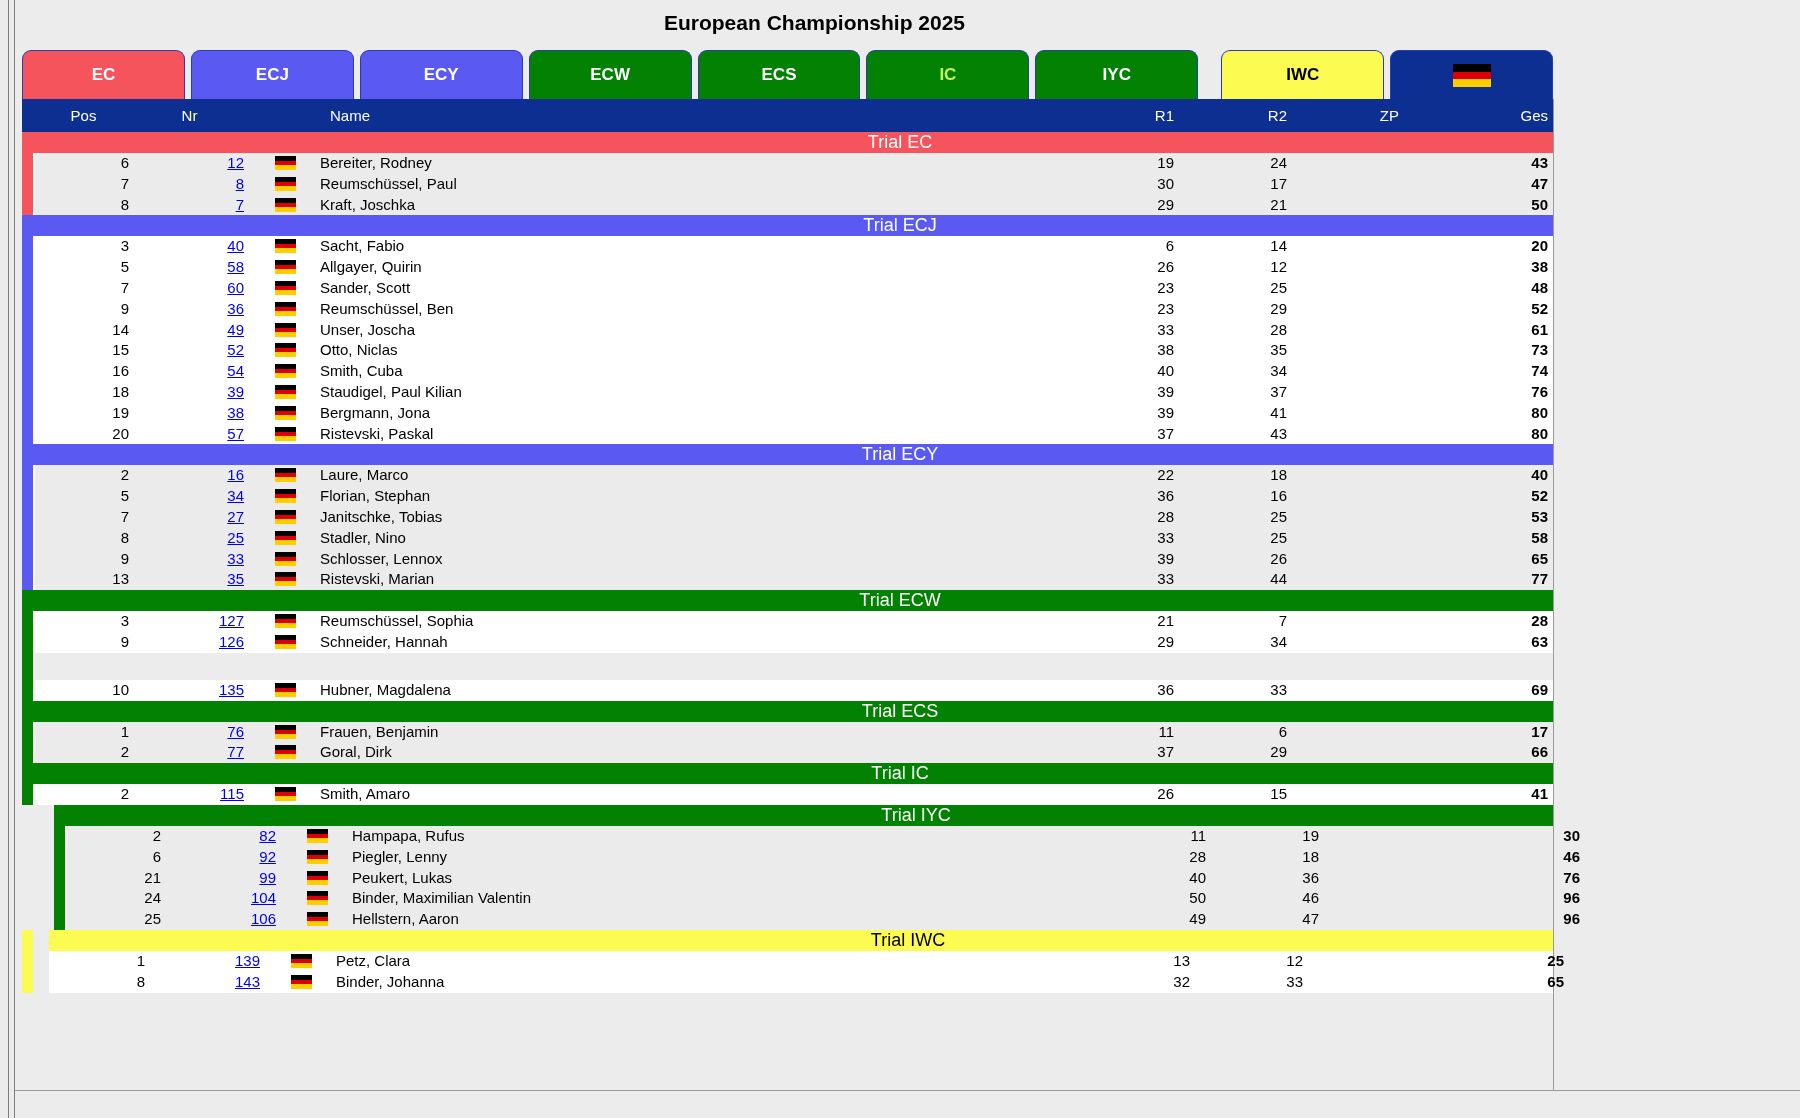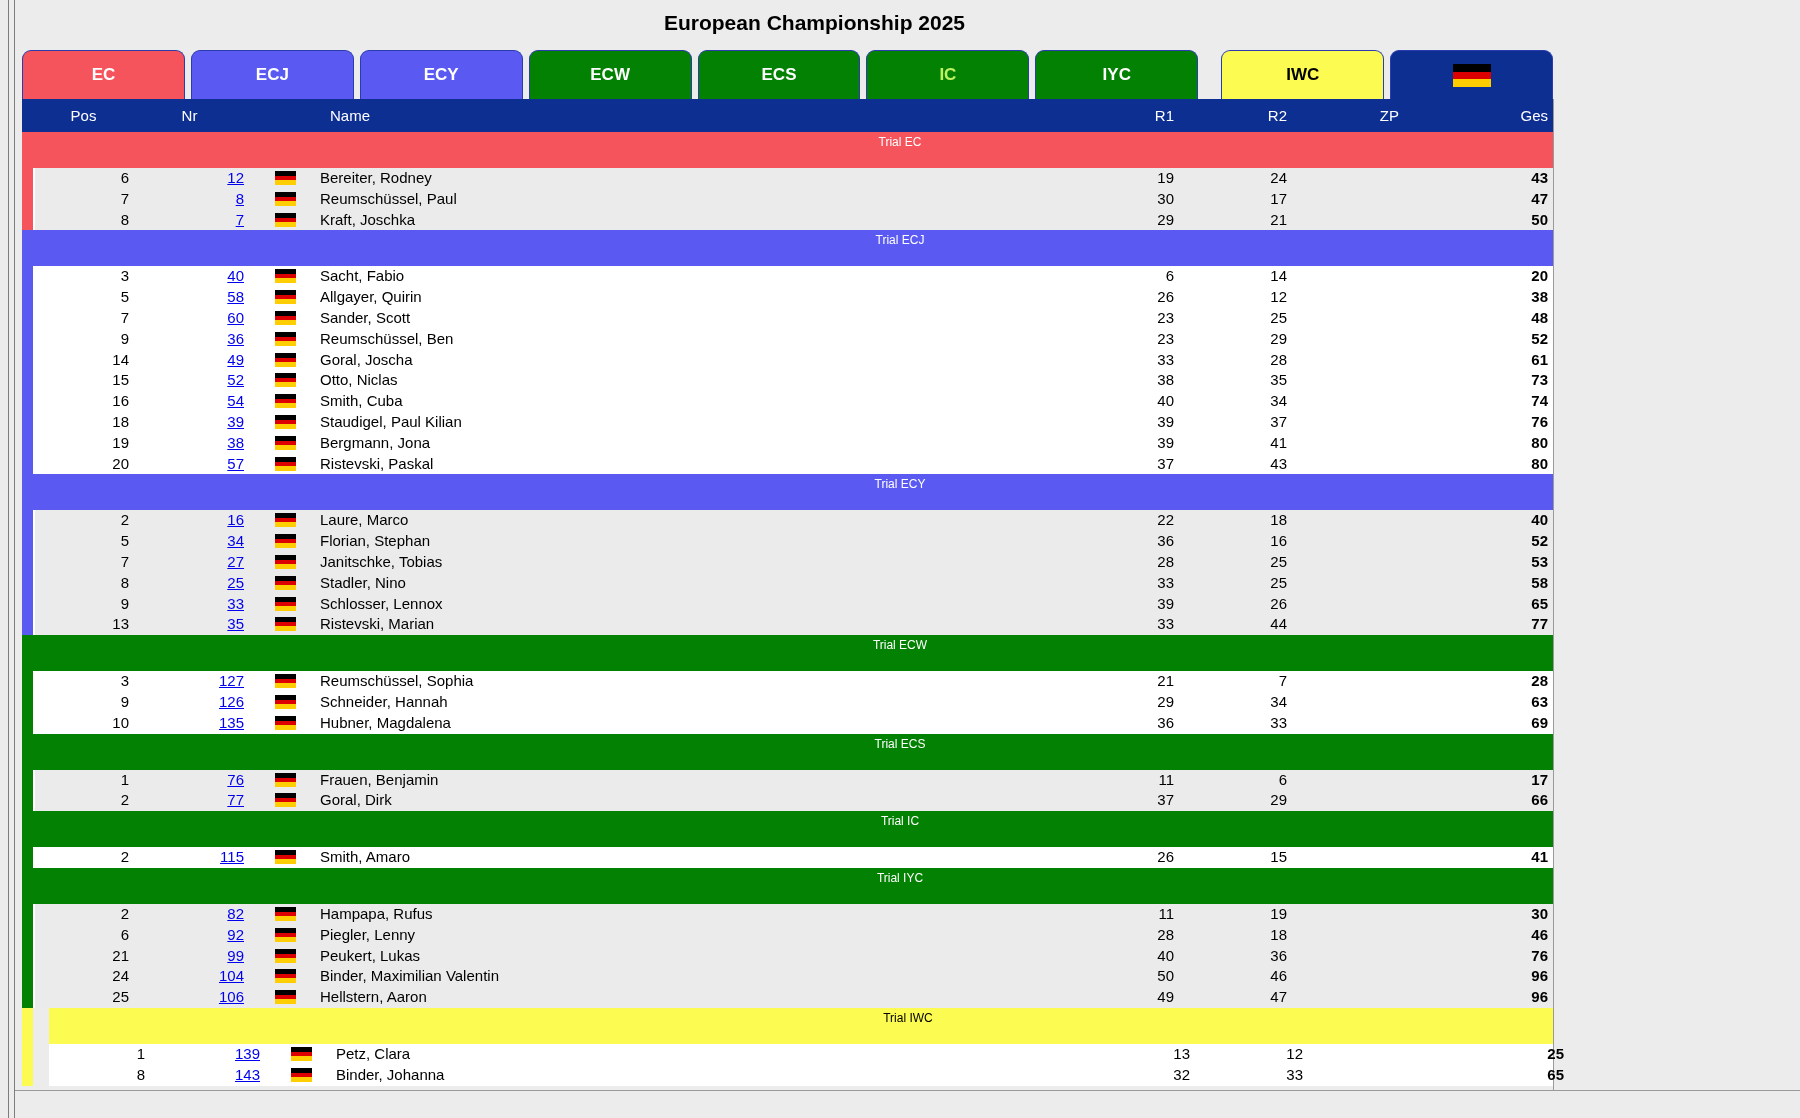--- a/index.html
+++ b/index.html
@@ -32,21 +32,21 @@
   .thead{height:33px;display:grid;
          grid-template-columns:97px 115px 73px 745px 113px 113px 112px 150px;
          padding-left:13px;box-sizing:border-box;
          color:#fff;font-size:15px;align-items:center;}
   .hc-pos,.hc-nr{text-align:center;}
   .hc-name{padding-left:10px;}
   .hc-r1,.hc-r2,.hc-zp{text-align:right;padding-right:4px;}
   .hc-ges{text-align:right;padding-right:5px;}
 
   .section{border-left:11px solid transparent;}
-  .band{height:36px;line-height:21px;font-size:12px;box-sizing:border-box;
+  .band{height:21px;line-height:21px;font-size:18px;box-sizing:border-box;
         width:100%;text-align:center;padding-left:214px;}
   .rows{border-left:2px solid #fff;}
   .row{height:20.8px;line-height:20.8px;font-size:15px;display:grid;
        grid-template-columns:97px 115px 73px 745px 113px 113px 112px 150px;}
   .c-pos{text-align:right;padding-right:3px;}
   .c-nr{text-align:right;padding-right:3px;}
   .c-nr a{color:#0000EE;text-decoration:underline;}
   .c-flag{padding-left:28px;}
   .flag{display:inline-block;width:21px;height:14px;vertical-align:middle;margin-top:-2px;}
   .c-name{padding-left:0;text-align:left;}
@@ -181,21 +181,21 @@
               <div class="c-name">Reumschüssel, Ben</div>
               <div class="c-r1">23</div>
               <div class="c-r2">29</div>
               <div class="c-zp"></div>
               <div class="c-ges">52</div>
             </div>
             <div class="row" style="background: rgb(255, 255, 255);">
               <div class="c-pos">14</div>
               <div class="c-nr"><a href="#">49</a></div>
               <div class="c-flag"><span class="flag" style="background: linear-gradient(rgb(0, 0, 0) 0px, rgb(0, 0, 0) 33.4%, rgb(221, 0, 0) 33.4%, rgb(221, 0, 0) 66.7%, rgb(255, 206, 0) 66.7%, rgb(255, 206, 0) 100%);"></span></div>
-              <div class="c-name">Goral, Joscha</div>
+              <div class="c-name">Unser, Joscha</div>
               <div class="c-r1">33</div>
               <div class="c-r2">28</div>
               <div class="c-zp"></div>
               <div class="c-ges">61</div>
             </div>
             <div class="row" style="background: rgb(255, 255, 255);">
               <div class="c-pos">15</div>
               <div class="c-nr"><a href="#">52</a></div>
               <div class="c-flag"><span class="flag" style="background: linear-gradient(rgb(0, 0, 0) 0px, rgb(0, 0, 0) 33.4%, rgb(221, 0, 0) 33.4%, rgb(221, 0, 0) 66.7%, rgb(255, 206, 0) 66.7%, rgb(255, 206, 0) 100%);"></span></div>
               <div class="c-name">Otto, Niclas</div>
@@ -327,21 +327,21 @@
             <div class="row" style="background: rgb(255, 255, 255);">
               <div class="c-pos">9</div>
               <div class="c-nr"><a href="#">126</a></div>
               <div class="c-flag"><span class="flag" style="background: linear-gradient(rgb(0, 0, 0) 0px, rgb(0, 0, 0) 33.4%, rgb(221, 0, 0) 33.4%, rgb(221, 0, 0) 66.7%, rgb(255, 206, 0) 66.7%, rgb(255, 206, 0) 100%);"></span></div>
               <div class="c-name">Schneider, Hannah</div>
               <div class="c-r1">29</div>
               <div class="c-r2">34</div>
               <div class="c-zp"></div>
               <div class="c-ges">63</div>
             </div>
-            <div class="row" style="background: rgb(255, 255, 255);">
+            <div class="row" style="background: rgb(255, 255, 255); margin-top: 27px;">
               <div class="c-pos">10</div>
               <div class="c-nr"><a href="#">135</a></div>
               <div class="c-flag"><span class="flag" style="background: linear-gradient(rgb(0, 0, 0) 0px, rgb(0, 0, 0) 33.4%, rgb(221, 0, 0) 33.4%, rgb(221, 0, 0) 66.7%, rgb(255, 206, 0) 66.7%, rgb(255, 206, 0) 100%);"></span></div>
               <div class="c-name">Hubner, Magdalena</div>
               <div class="c-r1">36</div>
               <div class="c-r2">33</div>
               <div class="c-zp"></div>
               <div class="c-ges">69</div>
             </div>
           </div>
@@ -379,21 +379,21 @@
               <div class="c-nr"><a href="#">115</a></div>
               <div class="c-flag"><span class="flag" style="background: linear-gradient(rgb(0, 0, 0) 0px, rgb(0, 0, 0) 33.4%, rgb(221, 0, 0) 33.4%, rgb(221, 0, 0) 66.7%, rgb(255, 206, 0) 66.7%, rgb(255, 206, 0) 100%);"></span></div>
               <div class="c-name">Smith, Amaro</div>
               <div class="c-r1">26</div>
               <div class="c-r2">15</div>
               <div class="c-zp"></div>
               <div class="c-ges">41</div>
             </div>
           </div>
         </div>
-        <div class="section" style="border-left-color: rgb(3, 129, 3);">
+        <div class="section" style="border-left-color: rgb(3, 129, 3); margin-left: 32px;">
           <div class="band" style="background: rgb(3, 129, 3); color: rgb(255, 255, 255);">Trial IYC</div>
           <div class="rows">
             <div class="row" style="background: rgb(235, 235, 235);">
               <div class="c-pos">2</div>
               <div class="c-nr"><a href="#">82</a></div>
               <div class="c-flag"><span class="flag" style="background: linear-gradient(rgb(0, 0, 0) 0px, rgb(0, 0, 0) 33.4%, rgb(221, 0, 0) 33.4%, rgb(221, 0, 0) 66.7%, rgb(255, 206, 0) 66.7%, rgb(255, 206, 0) 100%);"></span></div>
               <div class="c-name">Hampapa, Rufus</div>
               <div class="c-r1">11</div>
               <div class="c-r2">19</div>
               <div class="c-zp"></div>

